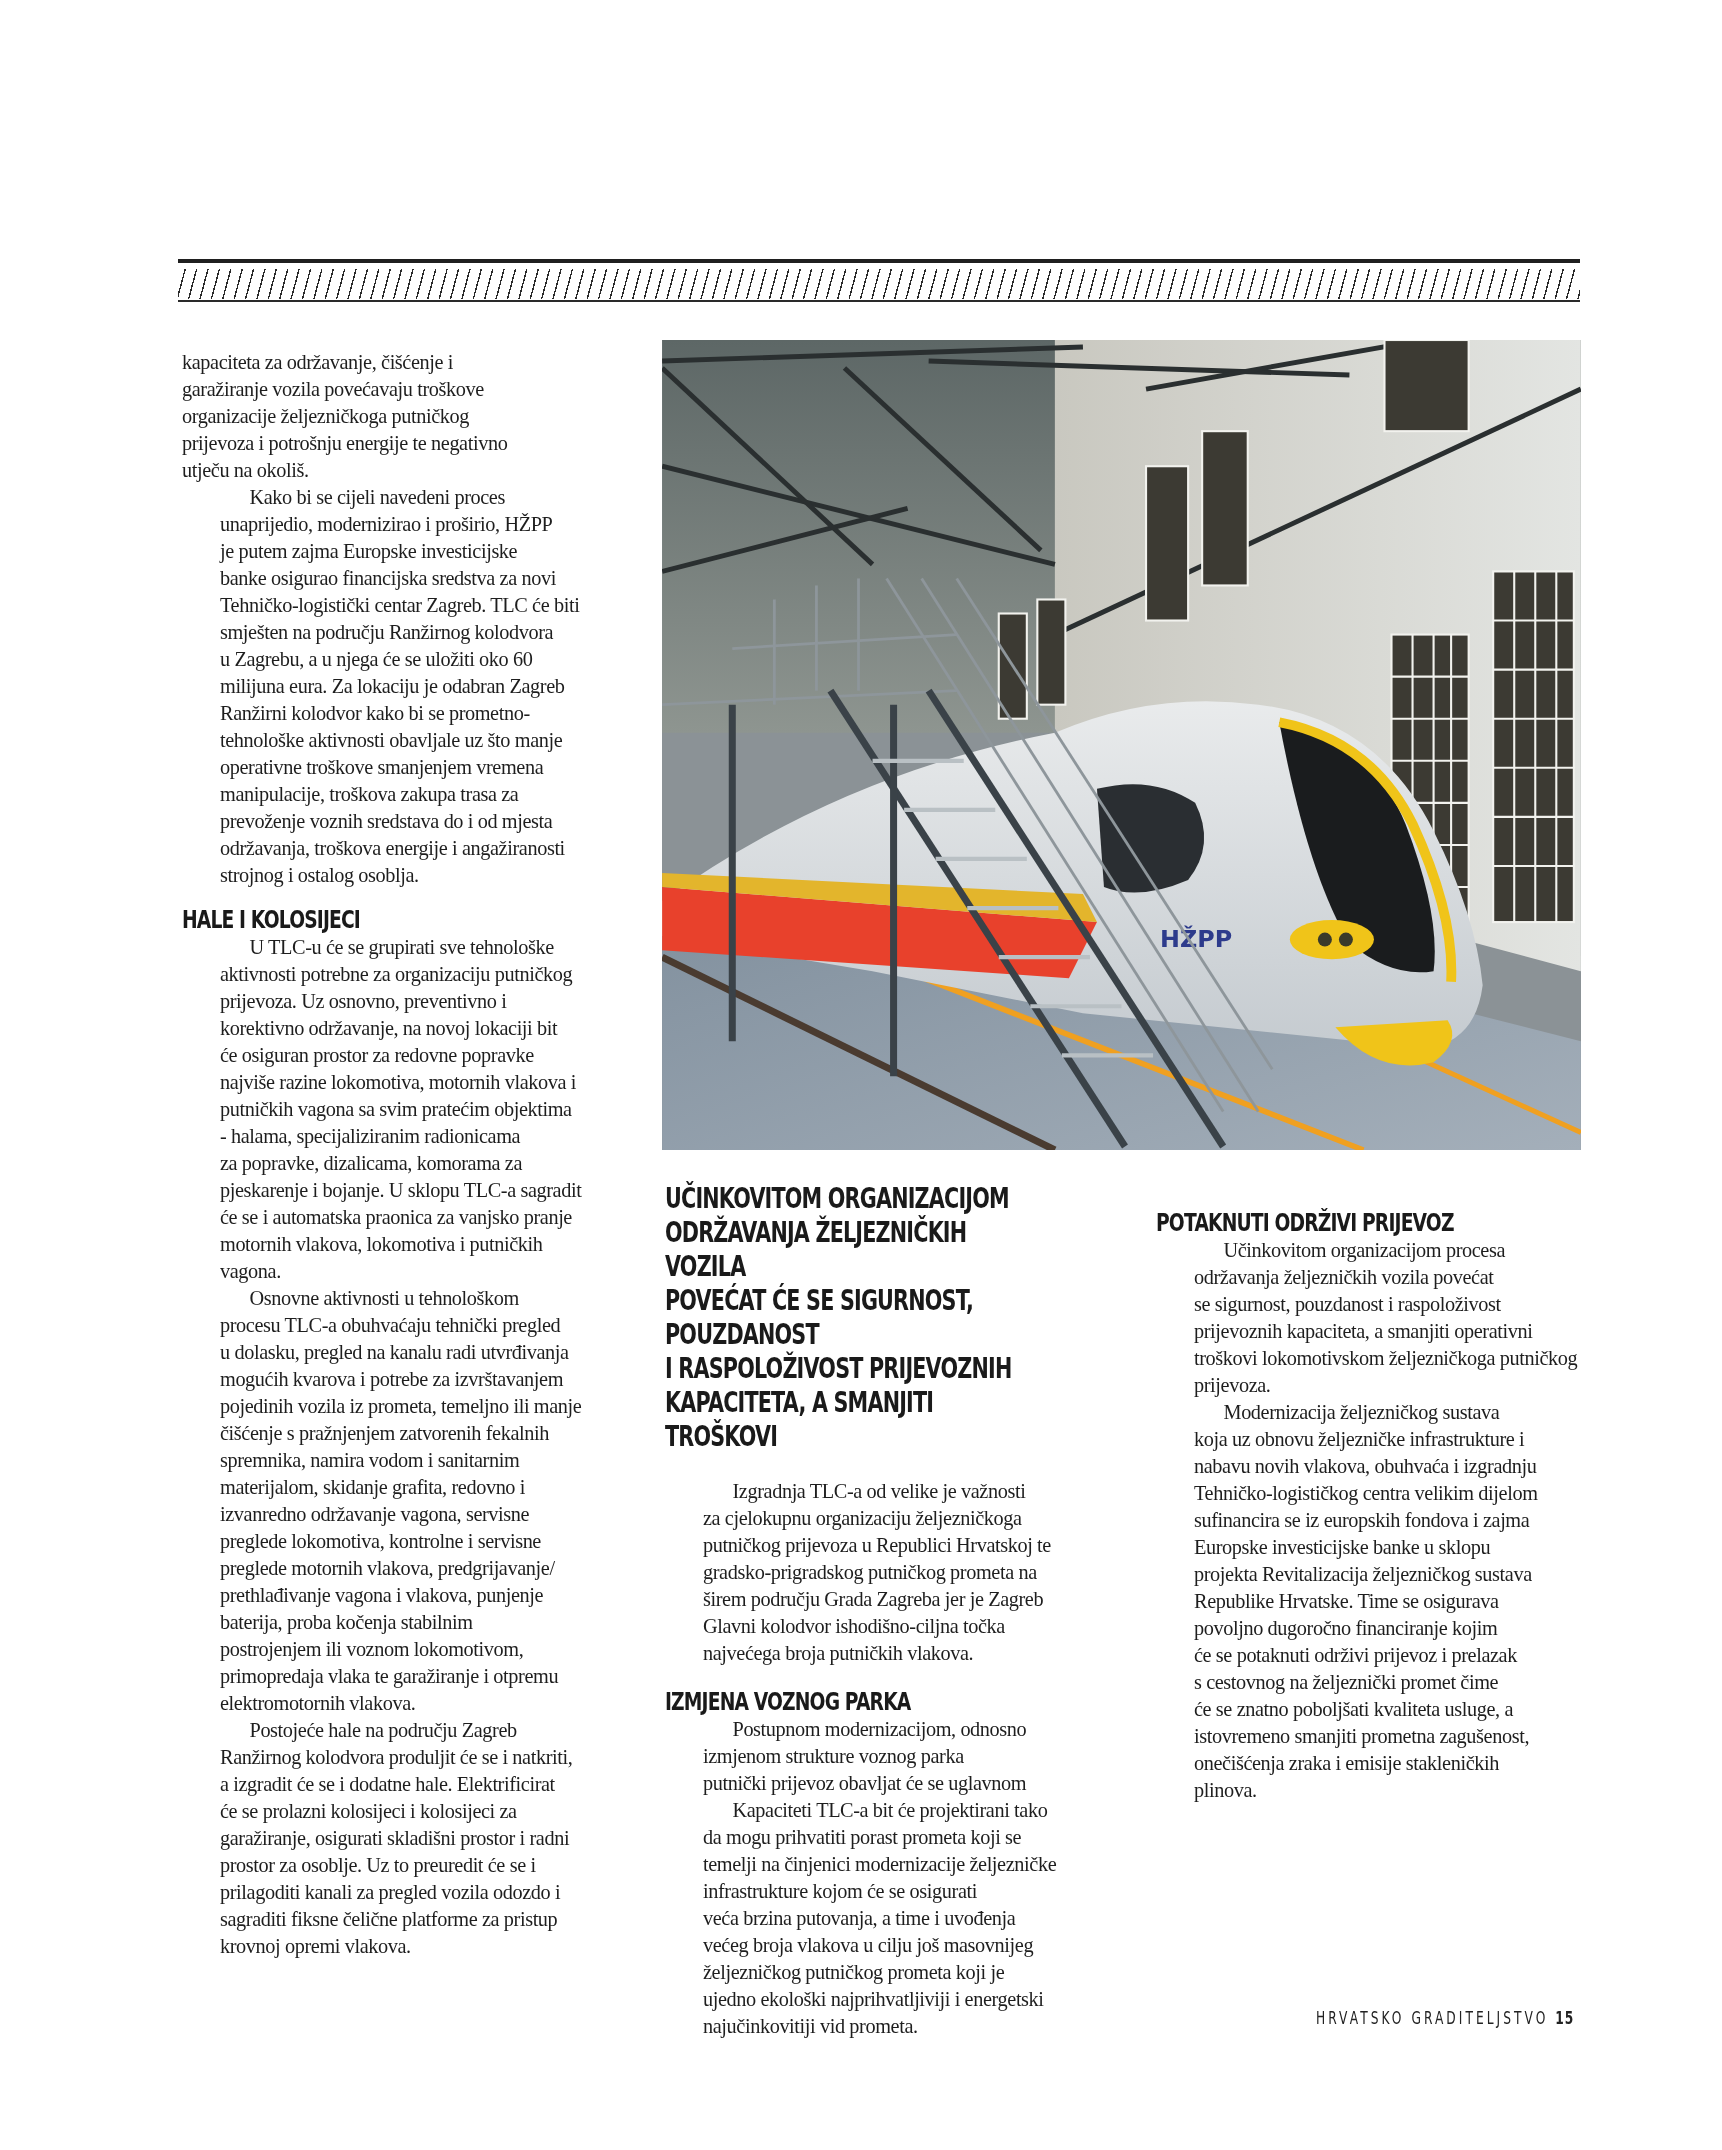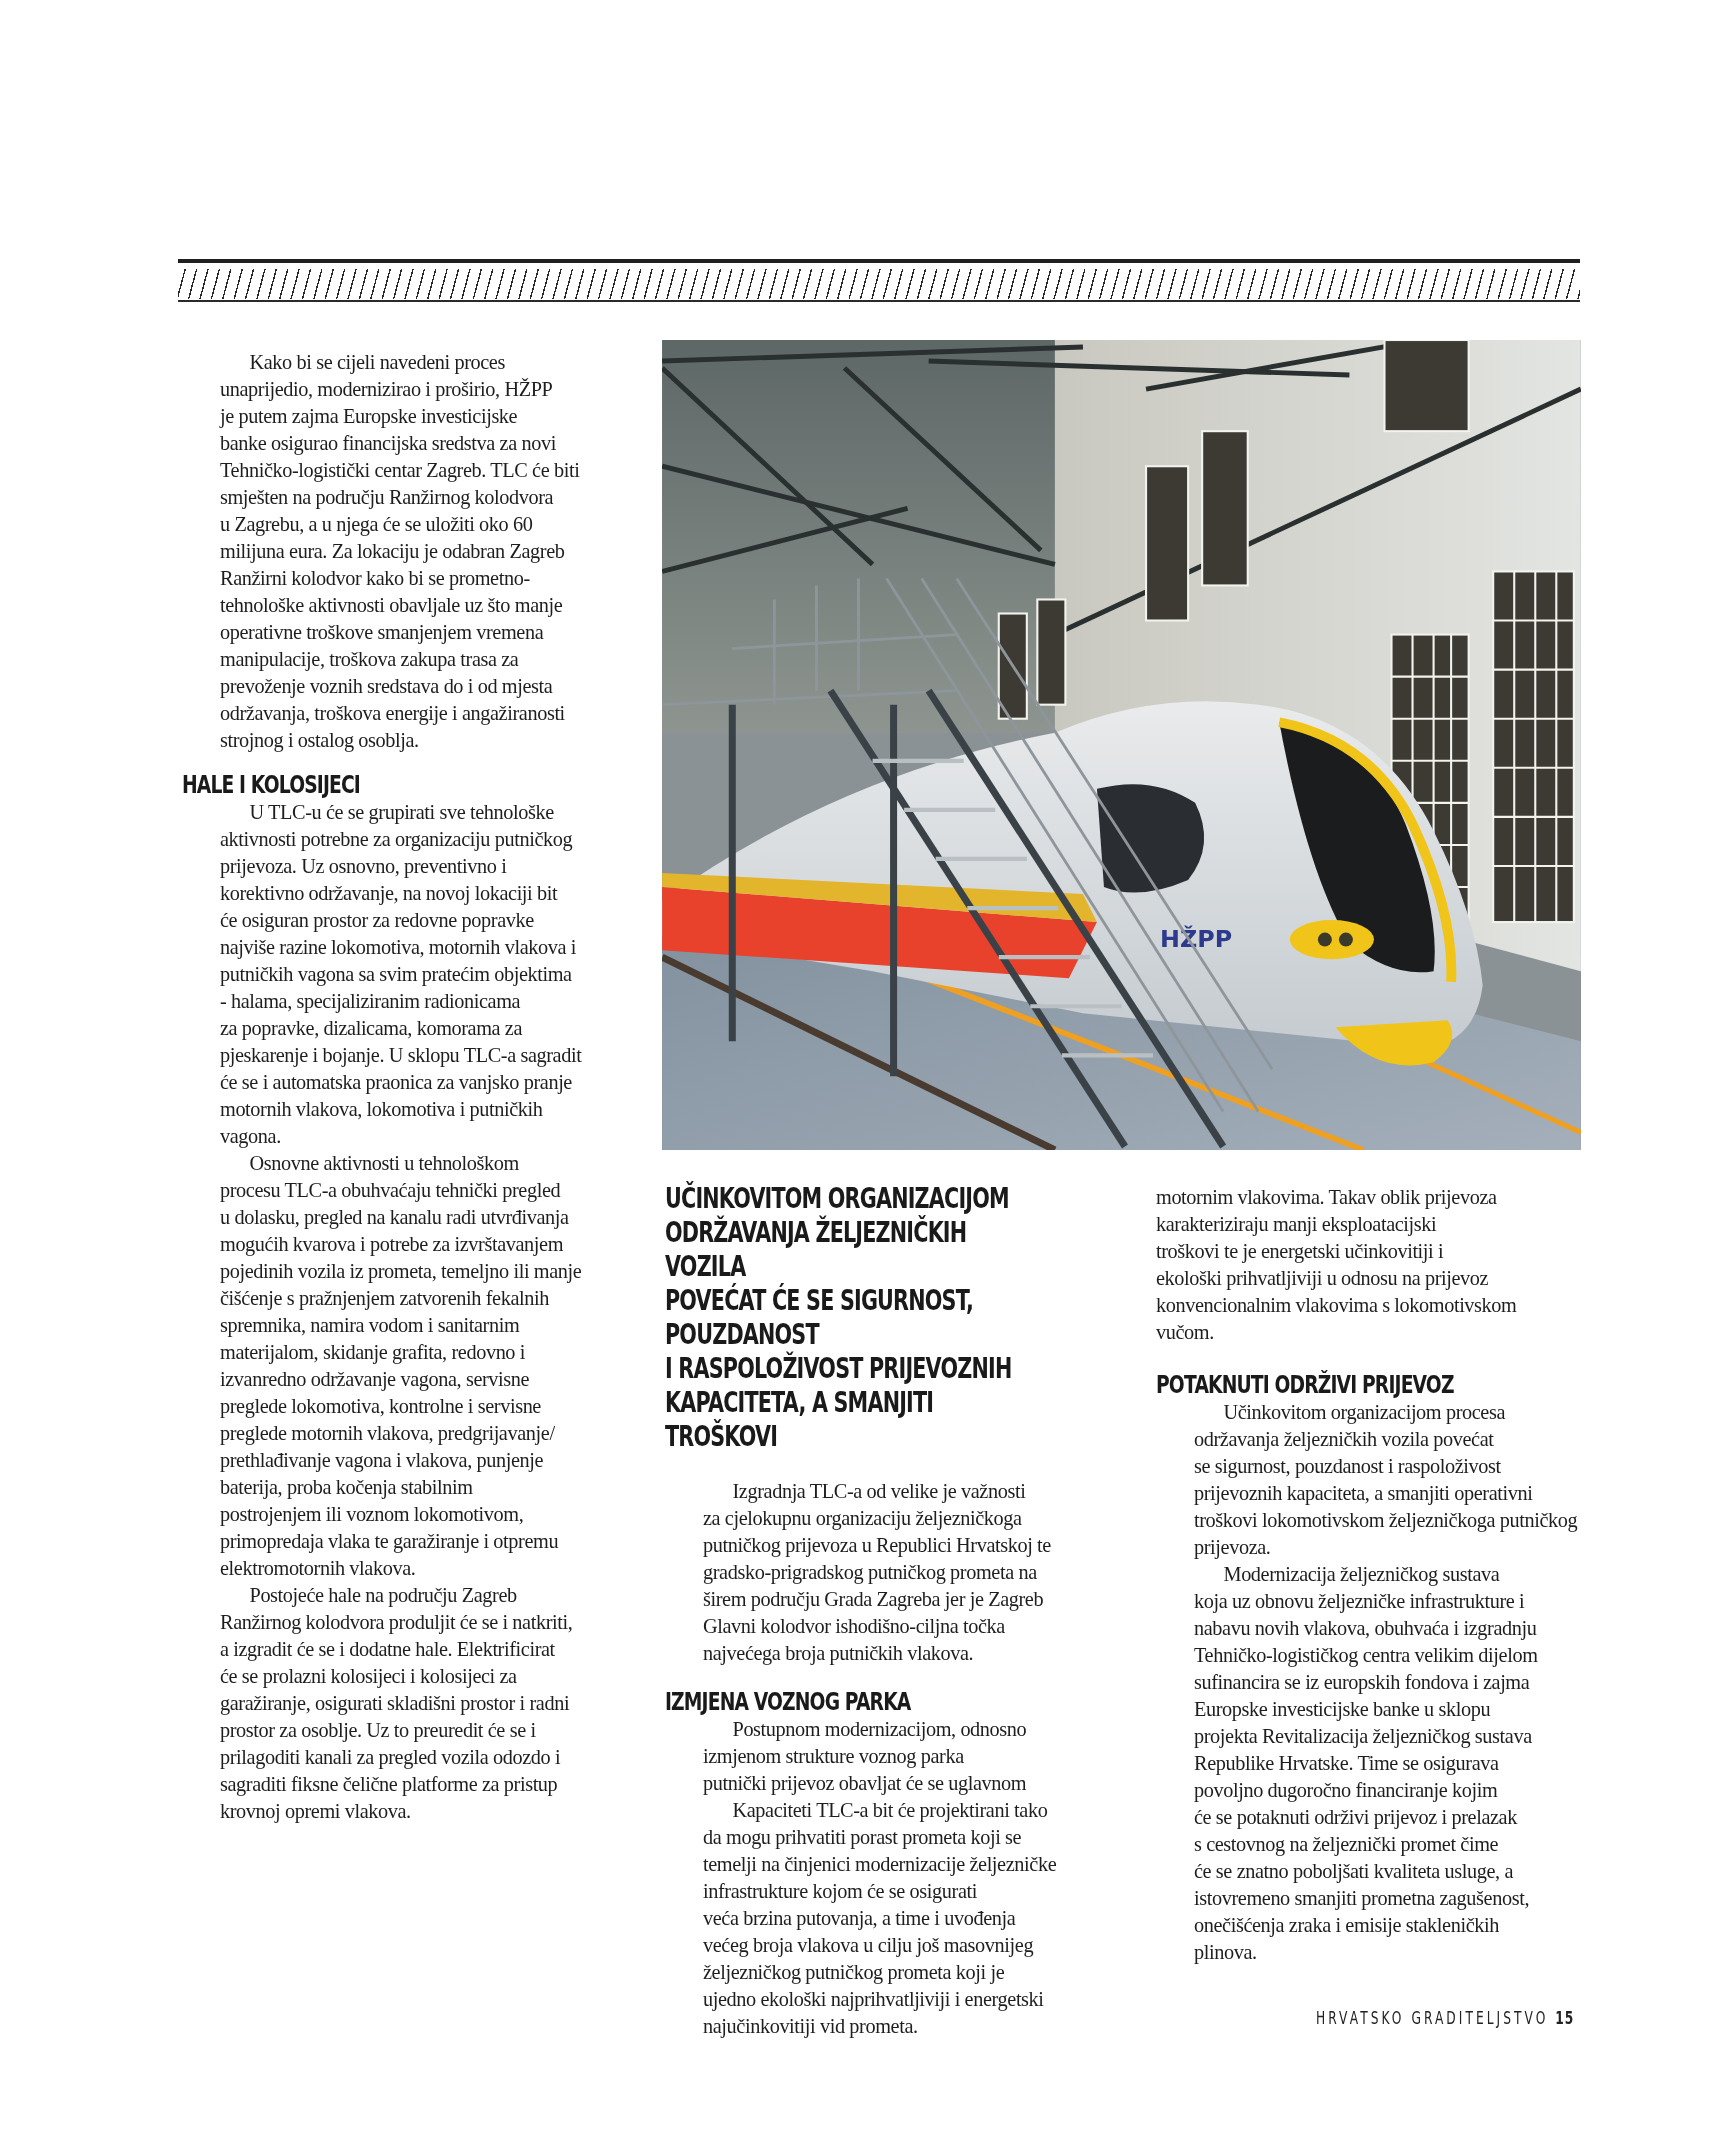--- a/index.html
+++ b/index.html
@@ -34,20 +34,25 @@
 </head>
 <body>
 
 <div class="page">
 
   <div class="rule-top"></div>
   <div class="hatch"></div>
   <div class="rule-bottom"></div>
 
   <div class="col col1">
+    <p>kapaciteta za održavanje, čišćenje i
+garažiranje vozila povećavaju troškove
+organizacije željezničkoga putničkog
+prijevoza i potrošnju energije te negativno
+utječu na okoliš.</p>
     <p class="indent">Kako bi se cijeli navedeni proces
 unaprijedio, modernizirao i proširio, HŽPP
 je putem zajma Europske investicijske
 banke osigurao financijska sredstva za novi
 Tehničko-logistički centar Zagreb. TLC će biti
 smješten na području Ranžirnog kolodvora
 u Zagrebu, a u njega će se uložiti oko 60
 milijuna eura. Za lokaciju je odabran Zagreb
 Ranžirni kolodvor kako bi se prometno-
 tehnološke aktivnosti obavljale uz što manje
@@ -234,26 +239,20 @@
 temelji na činjenici modernizacije željezničke
 infrastrukture kojom će se osigurati
 veća brzina putovanja, a time i uvođenja
 većeg broja vlakova u cilju još masovnijeg
 željezničkog putničkog prometa koji je
 ujedno ekološki najprihvatljiviji i energetski
 najučinkovitiji vid prometa.</p>
   </div>
 
   <div class="col col3">
-    <p>motornim vlakovima. Takav oblik prijevoza
-karakteriziraju manji eksploatacijski
-troškovi te je energetski učinkovitiji i
-ekološki prihvatljiviji u odnosu na prijevoz
-konvencionalnim vlakovima s lokomotivskom
-vučom.</p>
     <h2 class="heading h-potaknuti">POTAKNUTI ODRŽIVI PRIJEVOZ</h2>
     <p class="indent">Učinkovitom organizacijom procesa
 održavanja željezničkih vozila povećat
 se sigurnost, pouzdanost i raspoloživost
 prijevoznih kapaciteta, a smanjiti operativni
 troškovi lokomotivskom željezničkoga putničkog
 prijevoza.</p>
     <p class="indent">Modernizacija željezničkog sustava
 koja uz obnovu željezničke infrastrukture i
 nabavu novih vlakova, obuhvaća i izgradnju

